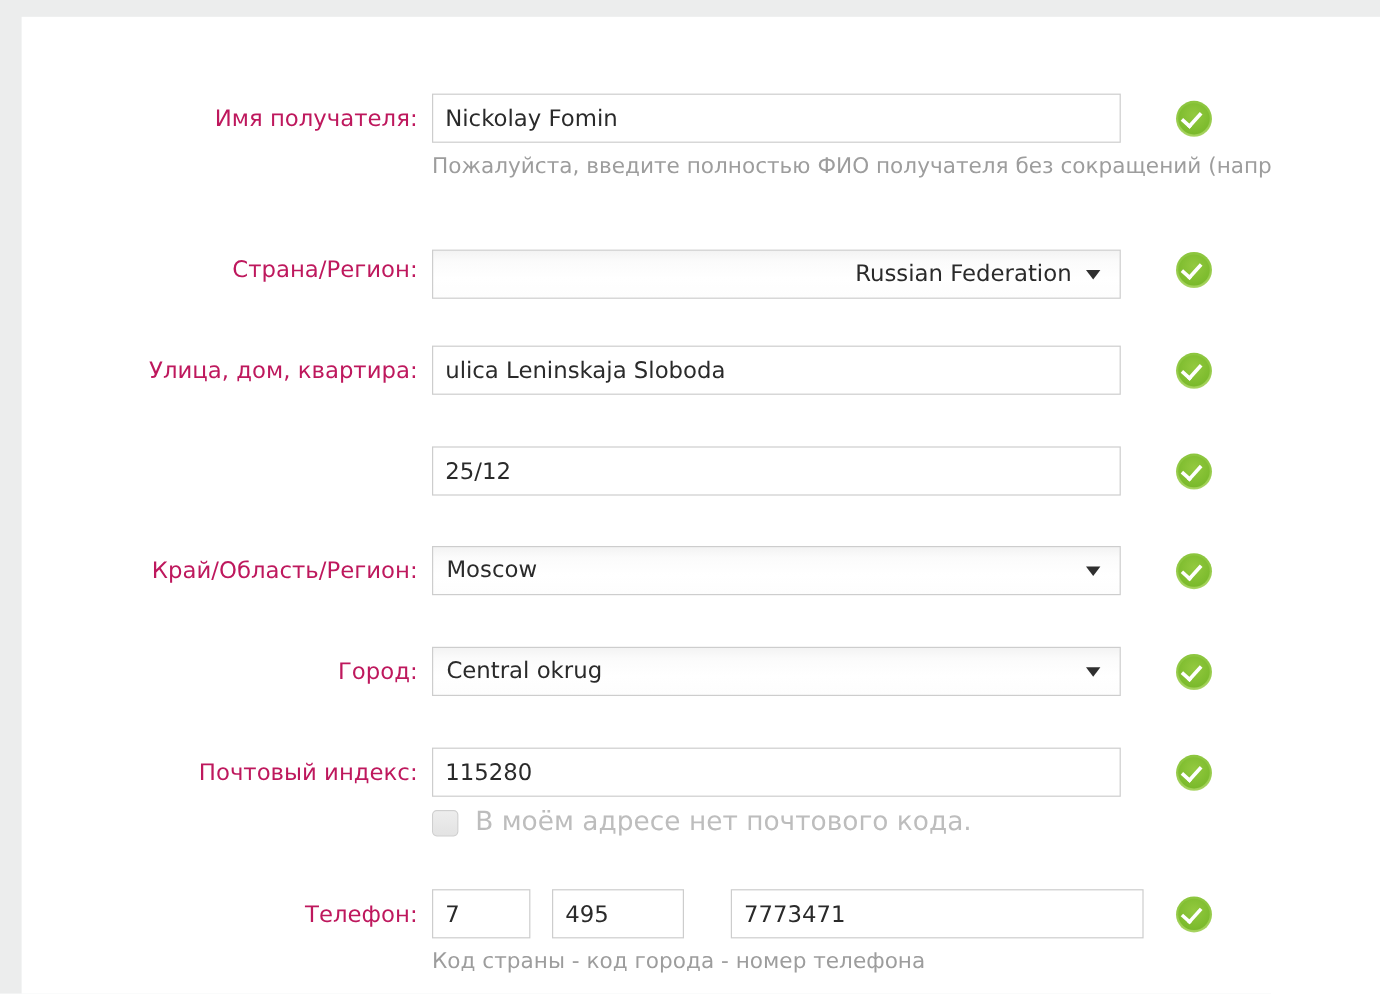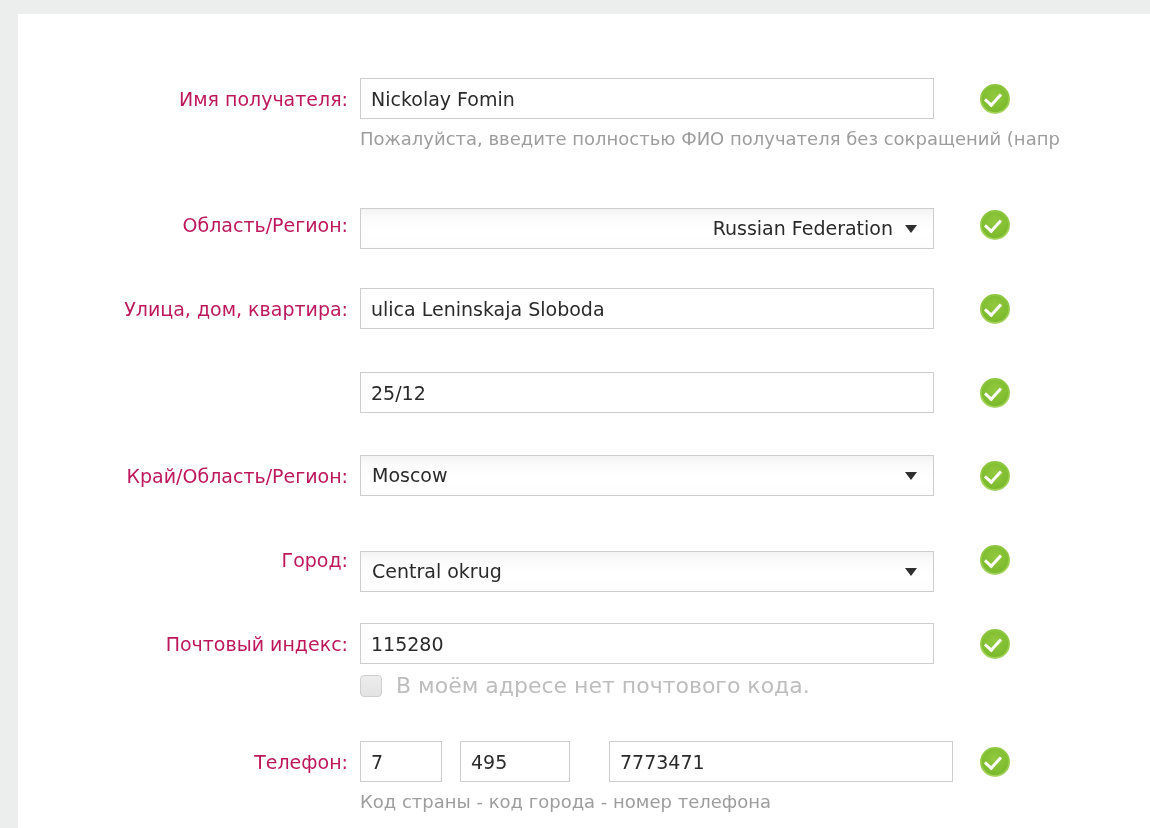--- a/index.html
+++ b/index.html
@@ -172,21 +172,21 @@
         <input class="txt" type="text" value="Nickolay Fomin" style="">
       </div>
       <div class="ok" style="top:6px;">
         <div class="inner"></div>
         <div class="tick"></div>
       </div>
       <div class="hint" style="top:50px;">Пожалуйста, введите полностью ФИО получателя без сокращений (напр</div>
     </div>
 
     <div class="row" style="top:190px;">
-      <div class="label" style="top:10px;">Область/Регион:</div>
+      <div class="label" style="top:10px;">Страна/Регион:</div>
       <div class="ctrl" style="top:4px;text-align:right;">
         <div class="sel">
           <div class="val">Russian Federation</div>
           <div class="arrow"></div>
         </div>
       </div>
       <div class="ok" style="top:6px;">
         <div class="inner"></div>
         <div class="tick"></div>
       </div>
@@ -223,21 +223,21 @@
         </div>
       </div>
       <div class="ok" style="top:6px;">
         <div class="inner"></div>
         <div class="tick"></div>
       </div>
     </div>
 
     <div class="row" style="top:525px;">
       <div class="label" style="top:10px;">Город:</div>
-      <div class="ctrl" style="top:12px;">
+      <div class="ctrl" style="top:0px;">
         <div class="sel">
           <div class="val">Central okrug</div>
           <div class="arrow"></div>
         </div>
       </div>
       <div class="ok" style="top:6px;">
         <div class="inner"></div>
         <div class="tick"></div>
       </div>
     </div>

